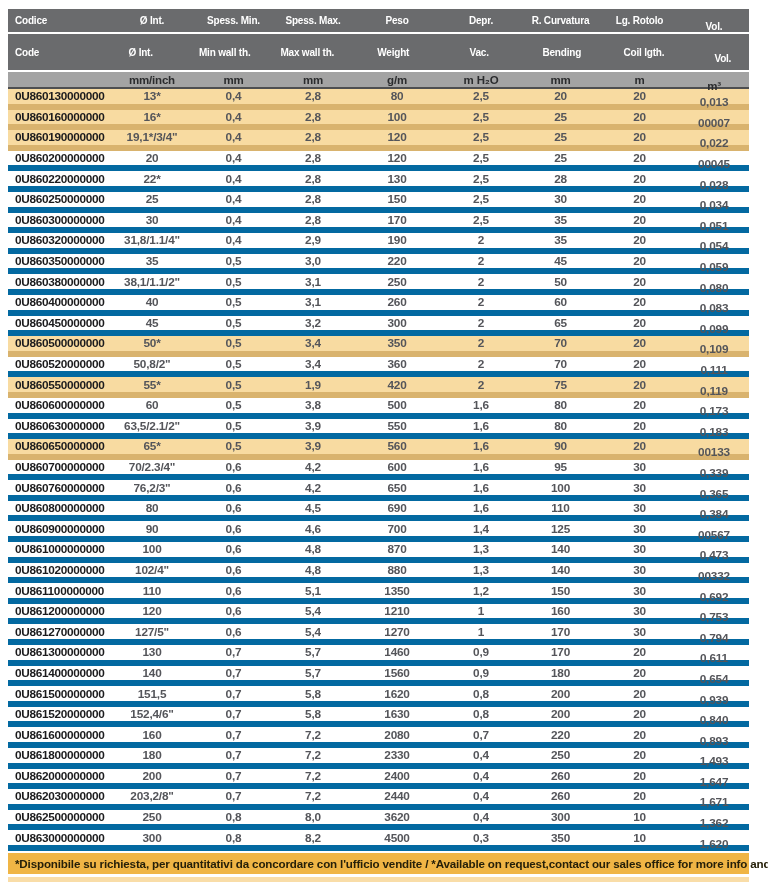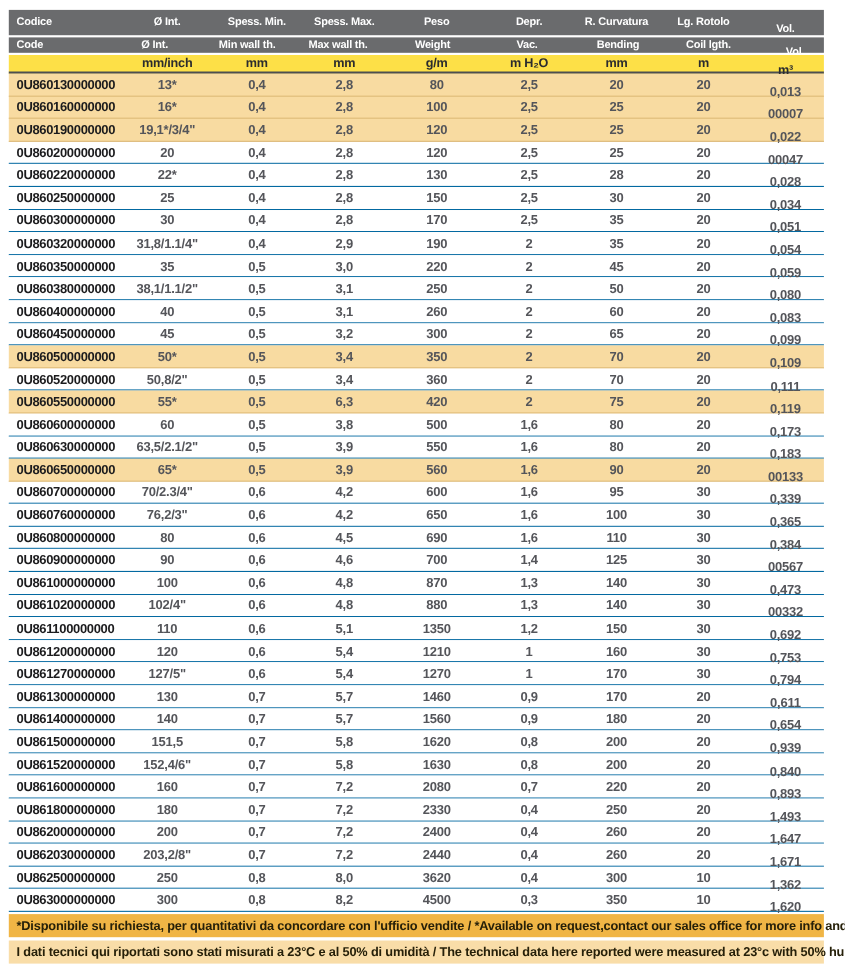--- a/index.html
+++ b/index.html
@@ -7,31 +7,31 @@
     width:768px;height:882px;overflow:hidden;
     font-family:"Liberation Sans", sans-serif;
     -webkit-font-smoothing:antialiased;
   }
   .sheet{padding:9px 0 0 8px;}
   .table{width:741px;}
 
   
   .hrow{display:flex;background:#6a6b6d;color:#ffffff;align-items:center;}
   .hrow.h1{height:23px;}
-  .hrow.h2{height:14px;margin-top:2px;gap:23px;}
+  .hrow.h2{height:36px;margin-top:2px;gap:23px;}
   .hrow .c{font-weight:700;font-size:10px;letter-spacing:-0.2px;}
 
   
-  .units{display:flex;background:#fde047;height:15px;margin-top:2px;
+  .units{display:flex;background:#a3a3a3;height:15px;margin-top:2px;
          border-bottom:2px solid #4d4e50;align-items:center;color:#2b2c2e;}
   .units .c{font-weight:700;font-size:11.5px;letter-spacing:-0.2px;}
 
   
   .row{display:flex;height:20.6px;box-sizing:border-box;align-items:center;
-       background:#ffffff;border-bottom:1px solid #0369a1;}
+       background:#ffffff;border-bottom:6px solid #0369a1;}
   .row.hl{background:#f8dba1;border-bottom-color:#d9b36e;}
   .code{font-weight:700;font-size:11.8px;color:#1b1b1d;letter-spacing:-0.3px;}
   .val{font-weight:700;font-size:11.8px;color:#54555a;letter-spacing:-0.2px;}
 
   
   .c{display:flex;align-items:center;justify-content:center;box-sizing:border-box;}
   .c0{width:102px;justify-content:flex-start;padding-left:7px;}
   .c1{width:84px;}
   .c2{width:79px;}
   .c3{width:80px;}
@@ -122,21 +122,21 @@
         </div>
         <div class="row">
           <span class="c c0 code">0U860200000000</span>
           <span class="c c1 val">20</span>
           <span class="c c2 val">0,4</span>
           <span class="c c3 val">2,8</span>
           <span class="c c4 val">120</span>
           <span class="c c5 val">2,5</span>
           <span class="c c6 val">25</span>
           <span class="c c7 val">20</span>
-          <span class="c c8 val">00047</span>
+          <span class="c c8 val">00045</span>
         </div>
         <div class="row">
           <span class="c c0 code">0U860220000000</span>
           <span class="c c1 val">22*</span>
           <span class="c c2 val">0,4</span>
           <span class="c c3 val">2,8</span>
           <span class="c c4 val">130</span>
           <span class="c c5 val">2,5</span>
           <span class="c c6 val">28</span>
           <span class="c c7 val">20</span>
@@ -238,21 +238,21 @@
           <span class="c c4 val">360</span>
           <span class="c c5 val">2</span>
           <span class="c c6 val">70</span>
           <span class="c c7 val">20</span>
           <span class="c c8 val">0,111</span>
         </div>
         <div class="row hl">
           <span class="c c0 code">0U860550000000</span>
           <span class="c c1 val">55*</span>
           <span class="c c2 val">0,5</span>
-          <span class="c c3 val">6,3</span>
+          <span class="c c3 val">1,9</span>
           <span class="c c4 val">420</span>
           <span class="c c5 val">2</span>
           <span class="c c6 val">75</span>
           <span class="c c7 val">20</span>
           <span class="c c8 val">0,119</span>
         </div>
         <div class="row">
           <span class="c c0 code">0U860600000000</span>
           <span class="c c1 val">60</span>
           <span class="c c2 val">0,5</span>

